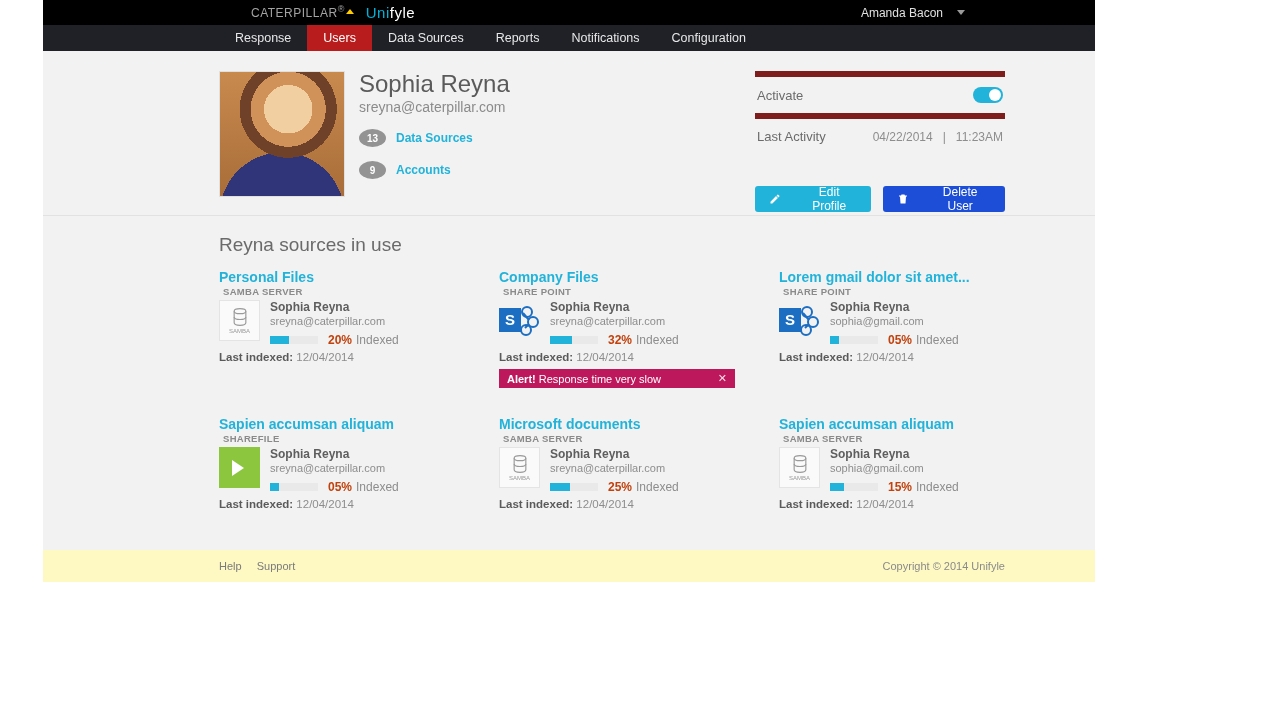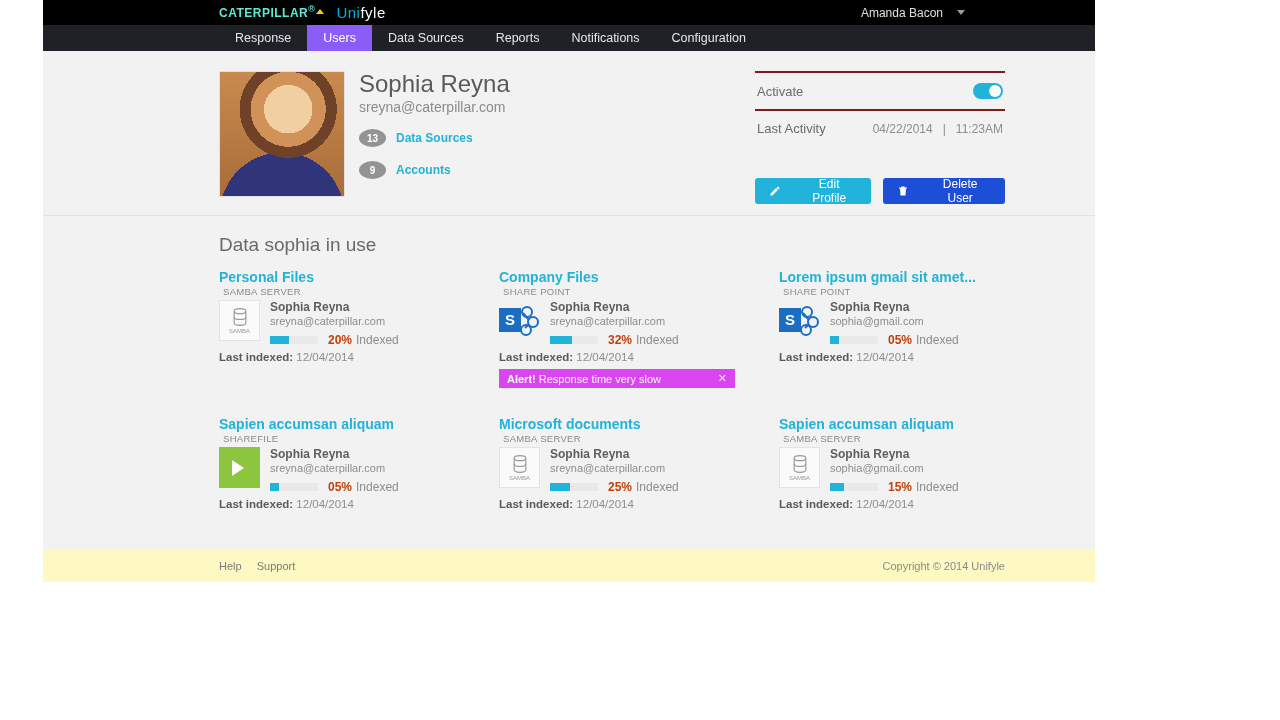--- a/index.html
+++ b/index.html
@@ -15,26 +15,27 @@
   
   .topbar {
     background: #000;
     height: 25px;
     display:flex;
     align-items:center;
     padding: 0 0 0 176px;
     position: relative;
   }
   .brand-cat {
-    color:#5eead4;
-    font-weight:700;
+    color:#a3a3a3;
+    font-weight:400;
     font-size:12px;
     letter-spacing:0.5px;
     display:flex;
     align-items:center;
+    margin-left:32px;
   }
   .brand-cat .reg { font-size:9px; position:relative; top:-4px; }
   .brand-cat .tri {
     width:0;height:0;
     border-left:4px solid transparent;
     border-right:4px solid transparent;
     border-bottom:5px solid #ffcd00;
     margin-left:1px;
     display:inline-block;
     position:relative;
@@ -75,21 +76,21 @@
     align-items:stretch;
   }
   .nav-item {
     color:#e7e7e7;
     font-size:12.5px;
     padding:0 16px;
     display:flex;
     align-items:center;
     cursor:pointer;
   }
-  .nav-item.active { background:#8b5cf6; color:#fff; }
+  .nav-item.active { background:#b91c1c; color:#fff; }
   
   .profile-area {
     padding: 20px 0 18px 0;
     border-bottom:1px solid #e2e2e2;
   }
   .profile-inner {
     width: 786px;
     margin-left:176px;
     display:flex;
     position:relative;
@@ -132,21 +133,21 @@
     position:absolute;
     right:0;
     top:0;
     width:250px;
   }
   .side-row {
     display:flex;
     align-items:flex-end;
     justify-content:space-between;
     padding:10px 2px;
-    border-top:2px solid #7f1d1d;
+    border-top:6px solid #7f1d1d;
     font-size:13px;
     color:#6b6b6b;
   }
   .side-row:last-of-type { border-bottom:1px solid #e6e6e6; }
   .side-label { color:#6b6b6b; font-weight:500; }
   .side-val { color:#8d8d8d; font-size:12px; }
   
   .toggle {
     width:30px;height:16px;border-radius:8px;background:#22b3da;
     position:relative;
@@ -180,21 +181,21 @@
   .ds-heading { font-size:19px;color:#6a6a6a;font-weight:300;margin-bottom:12px; }
   .ds-grid {
     display:grid;
     grid-template-columns:repeat(3, 256px);
     column-gap:24px;
     row-gap:28px;
     margin-top:13px;
   }
   .ds-card { font-size:12px; }
   .ds-title { color:#22b3da; font-size:14px; font-weight:600; }
-  .ds-type { color:#8a8a8a; font-size:9.5px; font-weight:400; letter-spacing:0.3px; margin-top:1px; margin-left:4px;}
+  .ds-type { color:#8a8a8a; font-size:9.5px; font-weight:700; letter-spacing:0.3px; margin-top:1px; margin-left:4px;}
   .ds-body { display:flex; margin-top:3px; }
   .ds-icon {
     width:41px;height:41px;
     border:1px solid #e4e4e4;background:#fafafa;
     display:flex;flex-direction:column;align-items:center;justify-content:center;
     font-size:6px;color:#9a9a9a;
   }
   .ds-icon.sharepoint { border:none;background:transparent; }
   .ds-icon.sharefile { border:none; background:#8cc63e; display:flex;align-items:center;justify-content:center; }
   .ds-icon .db-svg { width:20px;height:20px; }
@@ -204,21 +205,21 @@
   .ds-progress-row { display:flex;align-items:center;margin-top:6px; }
   .ds-bar { width:48px;height:8px;background:#e9e9e9;position:relative;margin-right:10px; }
   .ds-bar .fill { position:absolute;left:0;top:0;bottom:0;background:#22b3da; }
   .ds-pct { color:#c2410c;font-weight:600;font-size:12px;margin-right:4px; }
   .ds-indexed { color:#8d8d8d;font-size:12px; }
   .ds-last { margin-top:4px;font-size:11.5px; }
   .ds-last .lbl { color:#5a5a5a;font-weight:600; }
   .ds-last .val { color:#8d8d8d; }
   .alert {
     margin-top:6px;
-    background:#d946ef;color:#fff;
+    background:#be185d;color:#fff;
     font-size:11px;
     padding:3px 8px;
     display:flex;align-items:center;justify-content:space-between;
     width:236px;
   }
   .alert .close { cursor:pointer;opacity:.85;font-size:11px; }
   
   .footer-wrap {
     width:1052px;
     margin-left:43px;
@@ -310,21 +311,21 @@
                   </svg>
               </span>
               <span>Delete User</span>
             </button>
           </div>
         </div>
       </div>
     </div>
 
     <div class="ds-section">
-      <div class="ds-heading">Data sophia in use</div>
+      <div class="ds-heading">Reyna sources in use</div>
       <div class="ds-grid" id="ds-grid">
           <div class="ds-card">
             <div class="ds-title">Personal Files</div>
             <div class="ds-type">SAMBA SERVER</div>
             <div class="ds-body">
               <div class="ds-icon">
                 <svg class="db-svg" viewBox="0 0 24 24" fill="none" stroke="#9a9a9a" stroke-width="1.4">
                   <ellipse cx="12" cy="5" rx="7" ry="3"></ellipse>
                   <path d="M5 5v7c0 1.7 3.1 3 7 3s7-1.3 7-3V5"></path>
                   <path d="M5 12v7c0 1.7 3.1 3 7 3s7-1.3 7-3v-7"></path>
@@ -371,21 +372,21 @@
                 </div>
               </div>
             </div>
             <div class="ds-last"><span class="lbl">Last indexed:</span> <span class="val">12/04/2014</span></div>
             <div class="alert">
               <span><b>Alert!</b> Response time very slow</span>
               <span class="close">✕</span>
             </div>
           </div>
           <div class="ds-card">
-            <div class="ds-title">Lorem ipsum gmail sit amet...</div>
+            <div class="ds-title">Lorem gmail dolor sit amet...</div>
             <div class="ds-type">SHARE POINT</div>
             <div class="ds-body">
               <div class="ds-icon sharepoint">
                 <svg width="41" height="41" viewBox="0 0 41 41">
                   <rect x="0" y="8" width="22" height="24" fill="#1b6ec2"></rect>
                   <text x="11" y="25" text-anchor="middle" fill="#fff" font-size="15" font-family="Arial" font-weight="700">S</text>
                   <circle cx="28" cy="12" r="5" fill="none" stroke="#1b6ec2" stroke-width="2"></circle>
                   <circle cx="34" cy="22" r="5" fill="none" stroke="#1b6ec2" stroke-width="2"></circle>
                   <circle cx="27" cy="30" r="5" fill="none" stroke="#1b6ec2" stroke-width="2"></circle>
                   <path d="M24 13 L30 20 M30 24 L26 28" stroke="#1b6ec2" stroke-width="2"></path>

